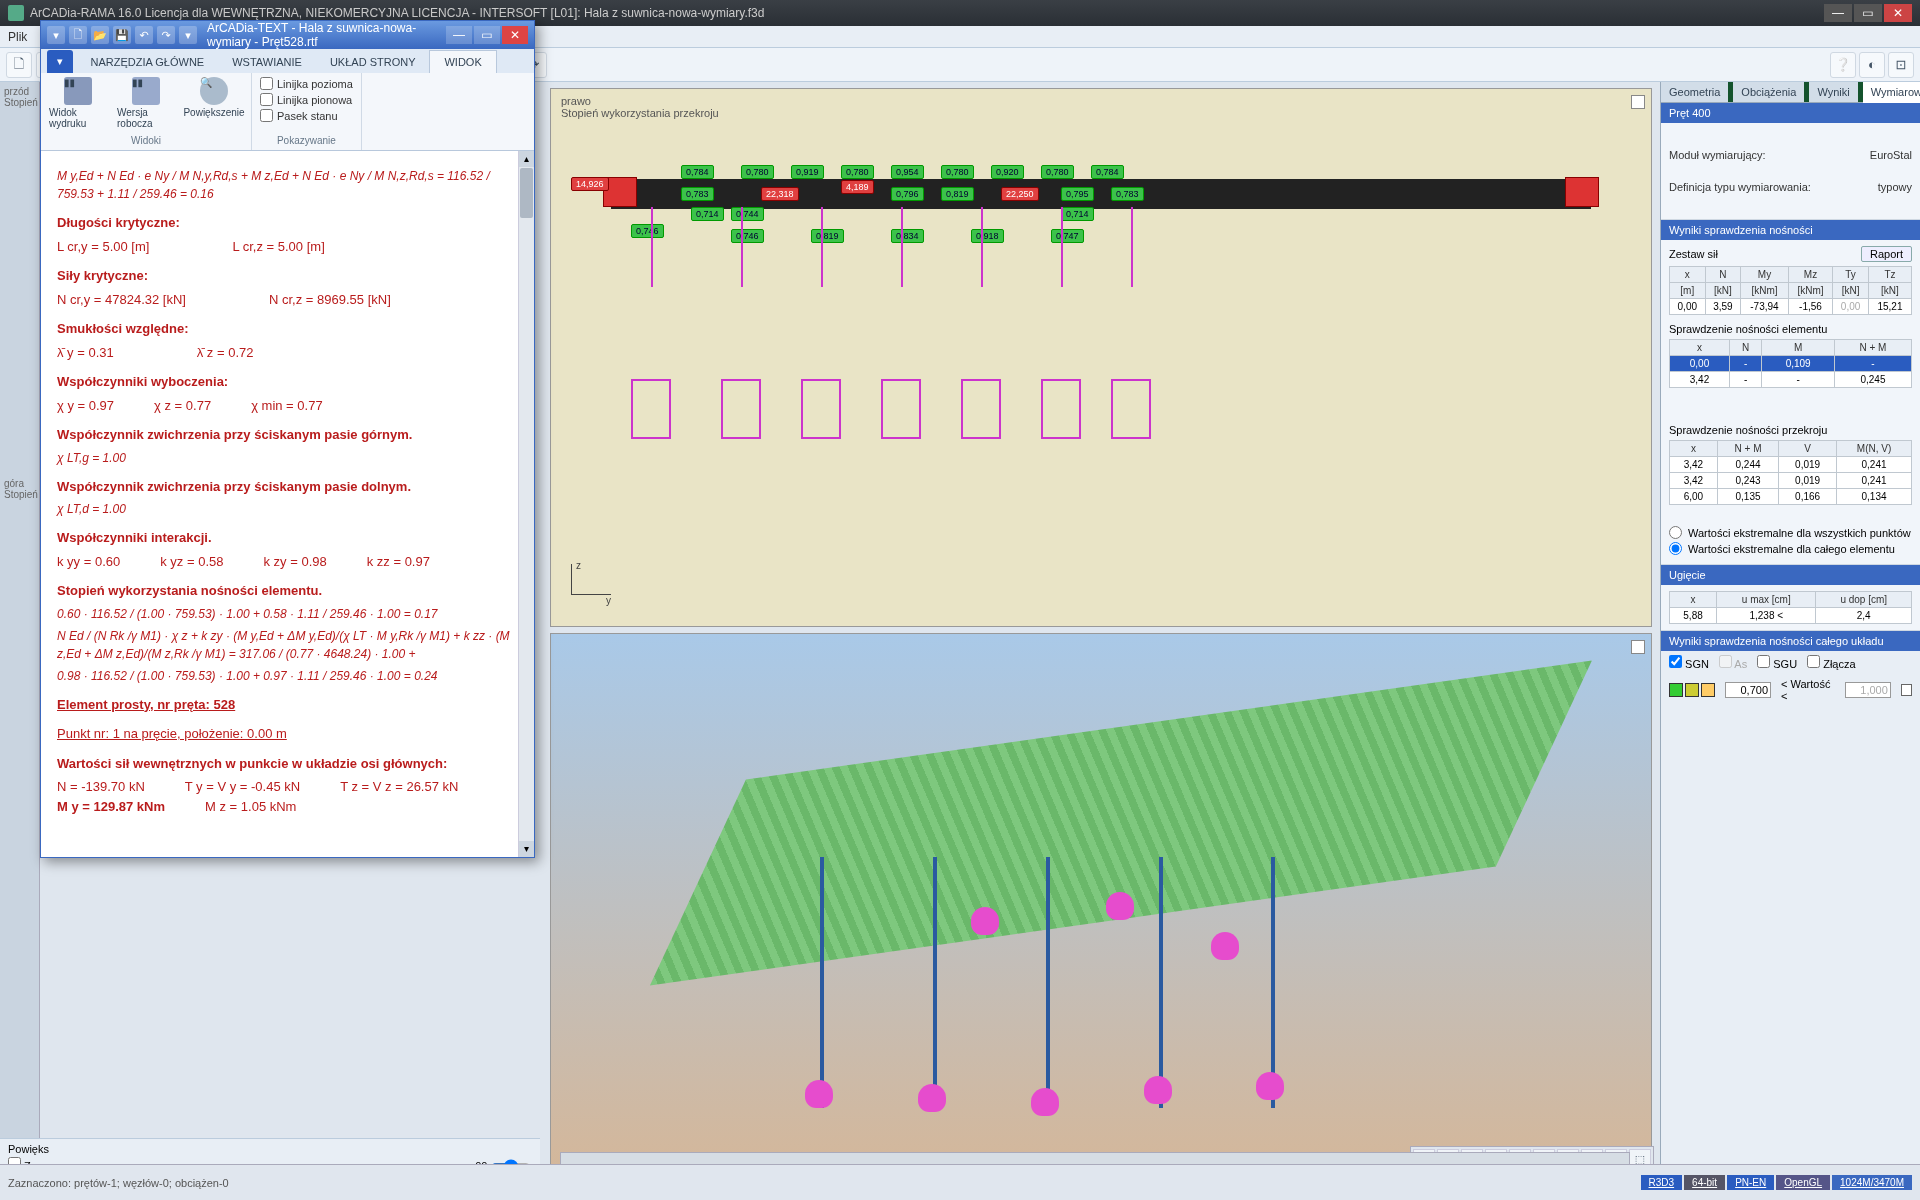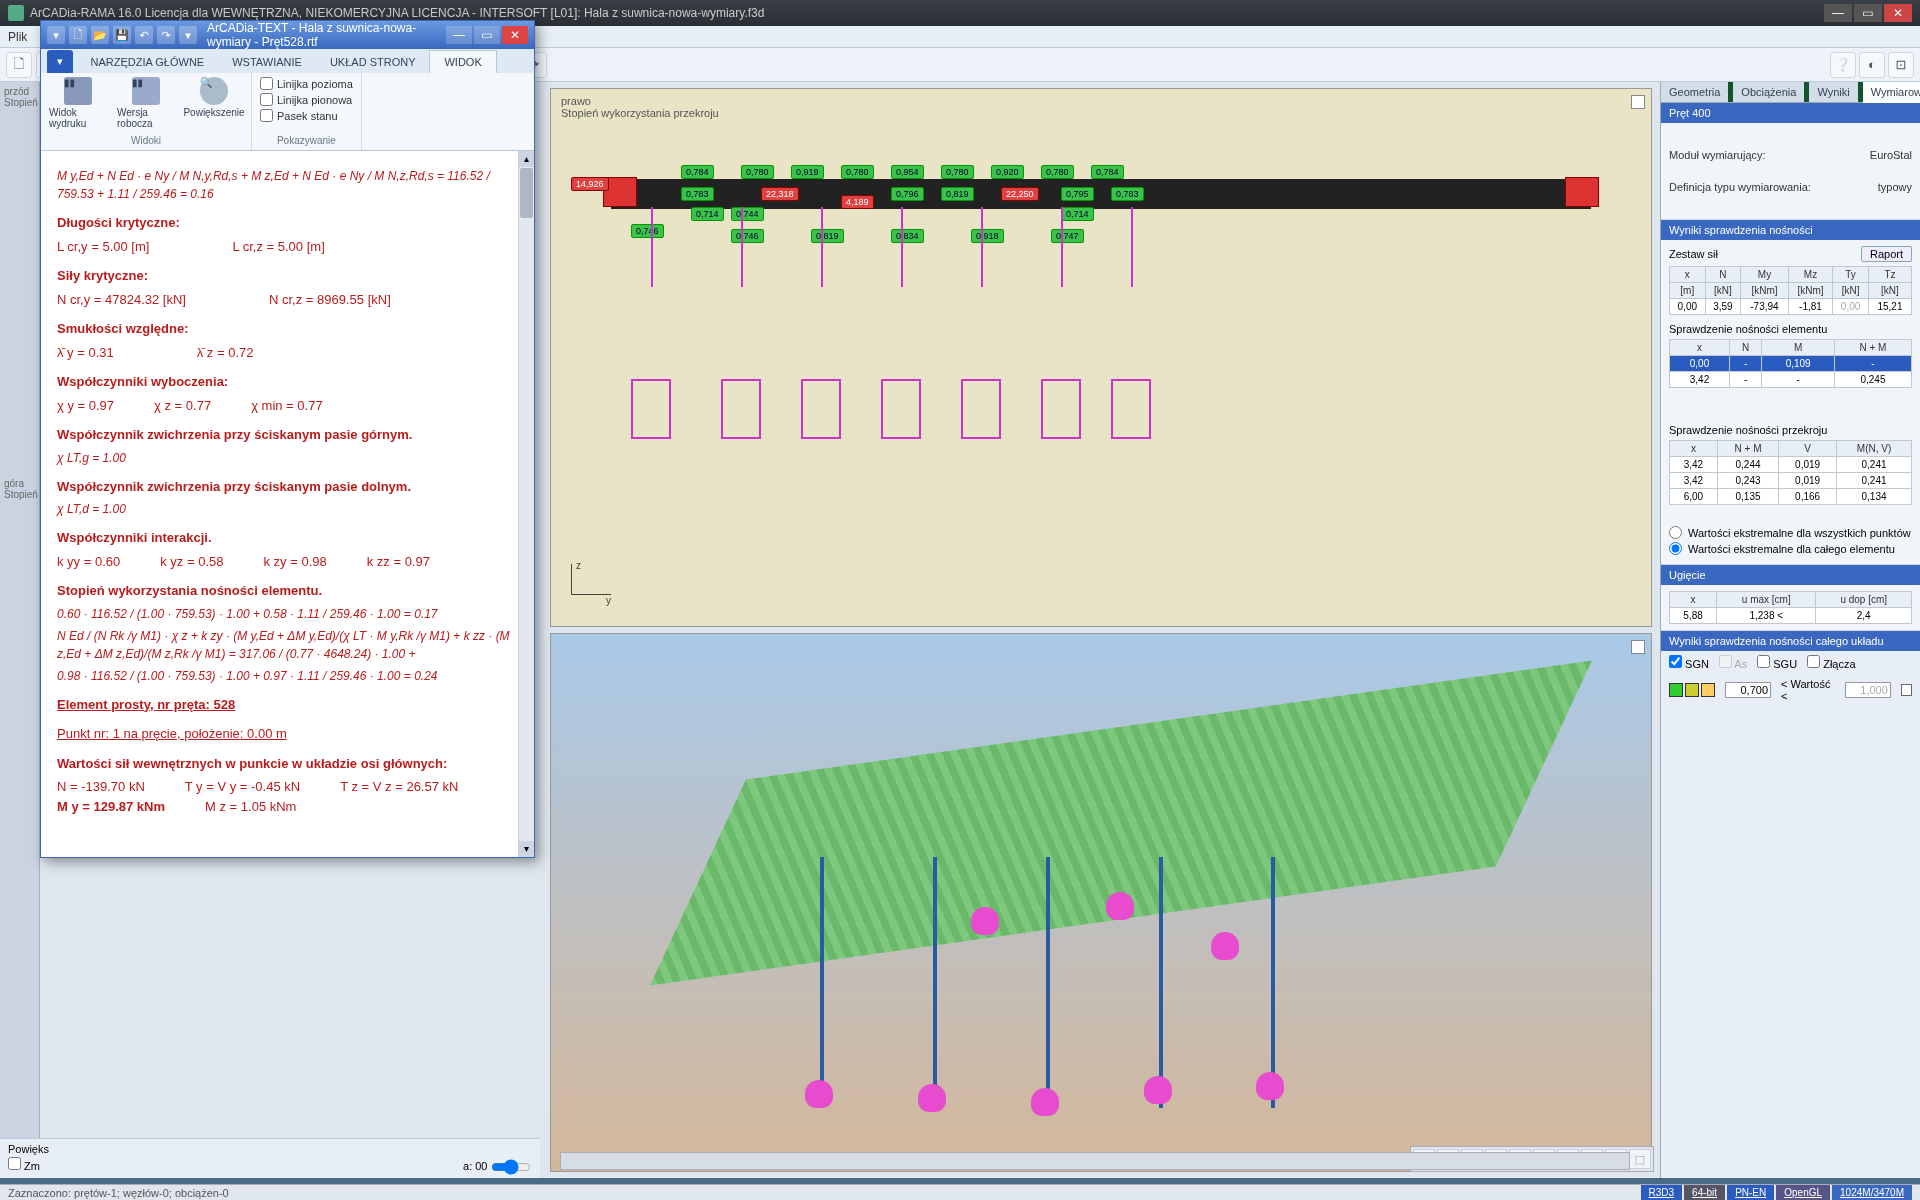--- a/index.html
+++ b/index.html
@@ -65,21 +65,21 @@
 
 .radio { display:flex; align-items:center; gap:6px; margin:3px 0; }
 .radio input { }
 
 .chkrow { display:flex; align-items:center; gap:10px; padding:4px 8px; font-size:11px; }
 .sw { width:12px; height:12px; border:1px solid #666; display:inline-block; }
 .lg { display:flex; gap:2px; align-items:center; }
 .lg span { width:14px; height:14px; display:inline-block; border:1px solid #333; }
 
 
-.status { position:absolute; bottom:0; left:0; right:0; height:16px; background:#e0e6ee; border-top:1px solid #aab; display:flex; align-items:center; font-size:11px; color:#555; padding:0 8px; }
+.status { position:absolute; bottom:0; left:0; right:0; height:36px; background:#e0e6ee; border-top:1px solid #aab; display:flex; align-items:center; font-size:11px; color:#555; padding:0 8px; }
 .status .r { margin-left:auto; display:flex; gap:2px; }
 .status .badge { padding:2px 8px; background:#2a5cc0; color:#fff; font-size:10px;text-decoration:underline; }
 
 
 .rtfwin { position:absolute; top:20px; left:40px; width:495px; height:838px; background:#fff; border:1px solid #3a68c0; box-shadow:4px 4px 12px rgba(0,0,0,.4); display:flex; flex-direction:column; }
 .rtfwin .ttl { height:28px; background:linear-gradient(#6a9ae0,#3a68c0); display:flex; align-items:center; padding:0 6px; color:#fff; font-size:12px; }
 .rtfwin .ttl .qat { display:flex; gap:4px; align-items:center; margin-right:10px; }
 .rtfwin .ttl .qat div { width:18px; height:18px; background:rgba(255,255,255,.25); border-radius:2px; display:flex; align-items:center; justify-content:center; font-size:11px; }
 .rtfwin .ttl .wc2 { margin-left:auto; display:flex; gap:2px; }
 .rtfwin .ttl .wc2 div { width:26px; height:18px; background:rgba(255,255,255,.2); display:flex; align-items:center; justify-content:center; }
@@ -185,21 +185,21 @@
         <div class="tag" style="top:6px;left:130px">0,780</div>
         <div class="tag" style="top:6px;left:180px">0,919</div>
         <div class="tag" style="top:6px;left:230px">0,780</div>
         <div class="tag" style="top:6px;left:280px">0,954</div>
         <div class="tag" style="top:6px;left:330px">0,780</div>
         <div class="tag" style="top:6px;left:380px">0,920</div>
         <div class="tag" style="top:6px;left:430px">0,780</div>
         <div class="tag" style="top:6px;left:480px">0,784</div>
         <div class="tag" style="top:28px;left:70px">0,783</div>
         <div class="tag red" style="top:28px;left:150px">22,318</div>
-        <div class="tag red" style="top:36px;left:230px">4,189</div>
+        <div class="tag red" style="top:21px;left:230px">4,189</div>
         <div class="tag" style="top:28px;left:280px">0,796</div>
         <div class="tag" style="top:28px;left:330px">0,819</div>
         <div class="tag red" style="top:28px;left:390px">22,250</div>
         <div class="tag" style="top:28px;left:450px">0,795</div>
         <div class="tag" style="top:28px;left:500px">0,783</div>
         <div class="tag red" style="top:18px;left:-40px">14,926</div>
         <div class="tag" style="top:48px;left:120px">0,744</div>
         <div class="tag" style="top:48px;left:450px">0,714</div>
         <div class="tag" style="top:48px;left:80px">0,714</div>
         <div class="tag" style="top:65px;left:20px">0,746</div>
@@ -295,21 +295,21 @@
               <th>[kN]</th>
               <th>[kNm]</th>
               <th>[kNm]</th>
               <th>[kN]</th>
               <th>[kN]</th>
             </tr>
         <tr>
               <td>0,00</td>
               <td>3,59</td>
               <td>-73,94</td>
-              <td>-1,81</td>
+              <td>-1,56</td>
               <td style="color:#aaa">0,00</td>
               <td>15,21</td>
             </tr>
       </tbody>
         </table>
       <div style="margin:8px 0 4px">Sprawdzenie nośności elementu</div>
       <table class="rtable">
         <tbody>
             <tr>
               <th>x</th>

